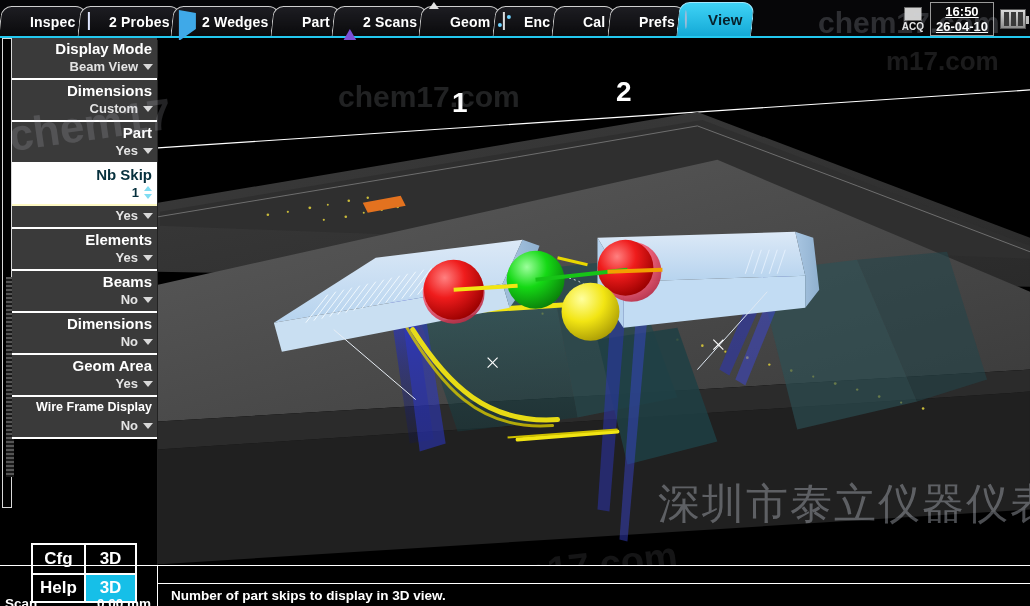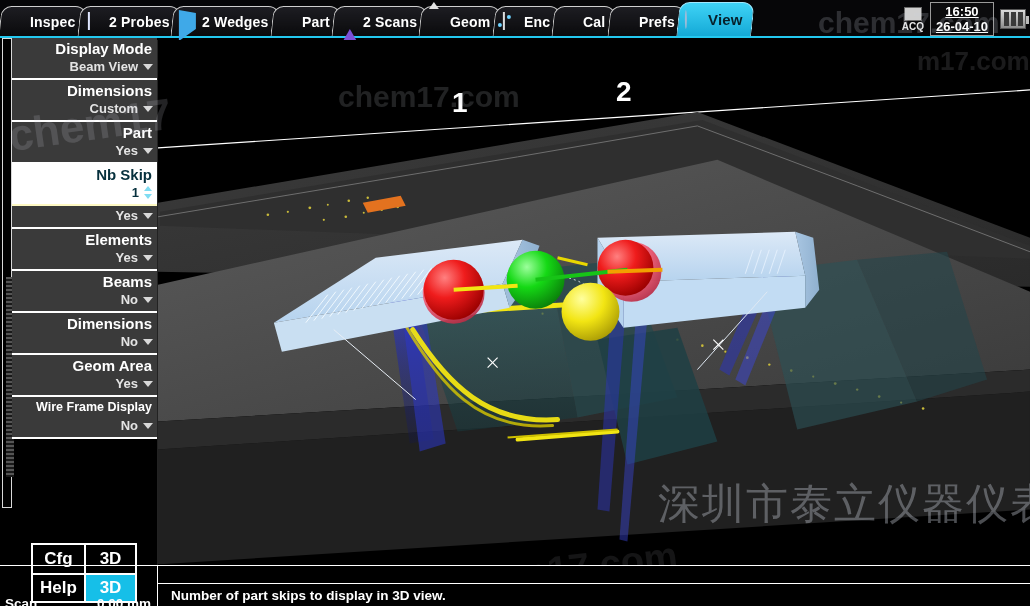--- a/index.html
+++ b/index.html
@@ -172,21 +172,21 @@
   .wm { position: absolute; color: rgba(190,195,205,.30); font-weight: bold;
         pointer-events: none; white-space: nowrap; }
   #wm-main { left: 500px; top: 436px; font-size: 42px; color: rgba(198,203,212,.38);
              font-family: "DejaVu Sans", sans-serif; font-weight: normal; letter-spacing: 2px; }
   #wm-chem-tl { left: 8px; top: 100px; font-size: 44px; transform: rotate(-8deg);
                 color: rgba(205,210,220,.17); }
   #wm-chem-top { left: 818px; top: 6px; font-size: 30px; color: rgba(205,210,220,.20); }
   #wm-chem-mid { left: 180px; top: 40px; font-size: 30px; color: rgba(205,210,220,.16); }
   #wm-chem-bot { left: 290px; top: 508px; font-size: 38px; transform: rotate(-7deg);
                  color: rgba(205,210,220,.10); }
-  #wm-acq { left: 917px; top: 46px; font-size: 26px; color: rgba(205,210,220,.13); }
+  #wm-acq { left: 886px; top: 46px; font-size: 26px; color: rgba(205,210,220,.13); }
 </style>
 </head>
 <body>
 
 <div id="app">
 
   <div id="tabbar">
     <div class="tab">
       <span class="ticon"><span class="ic-helmet"></span></span>
       <span class="tlabel">Inspec</span>

